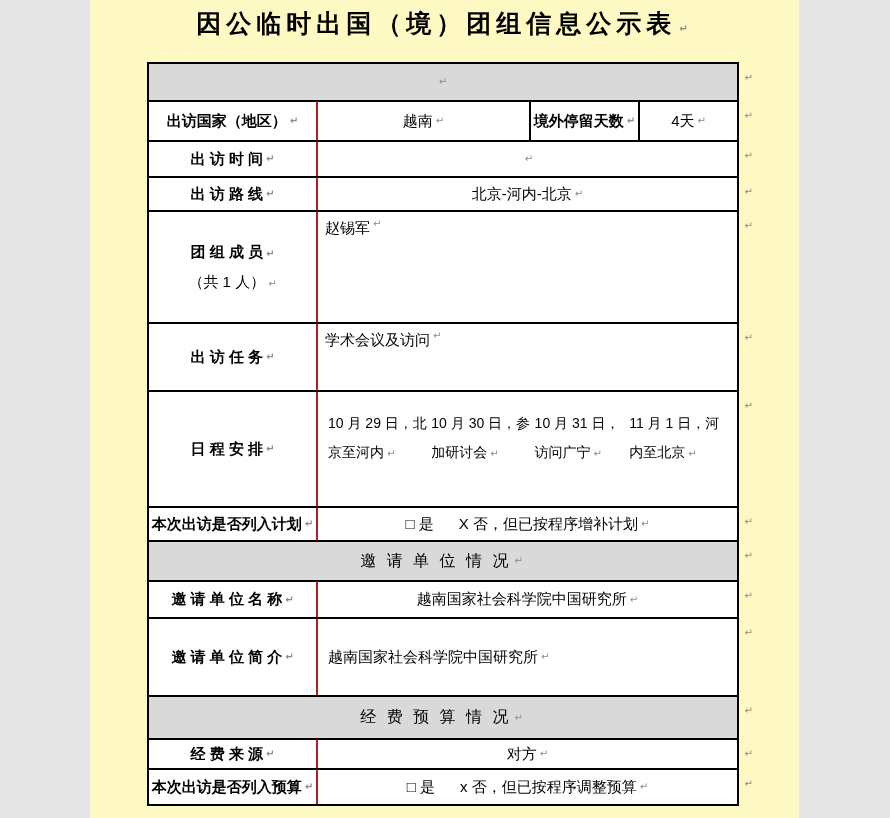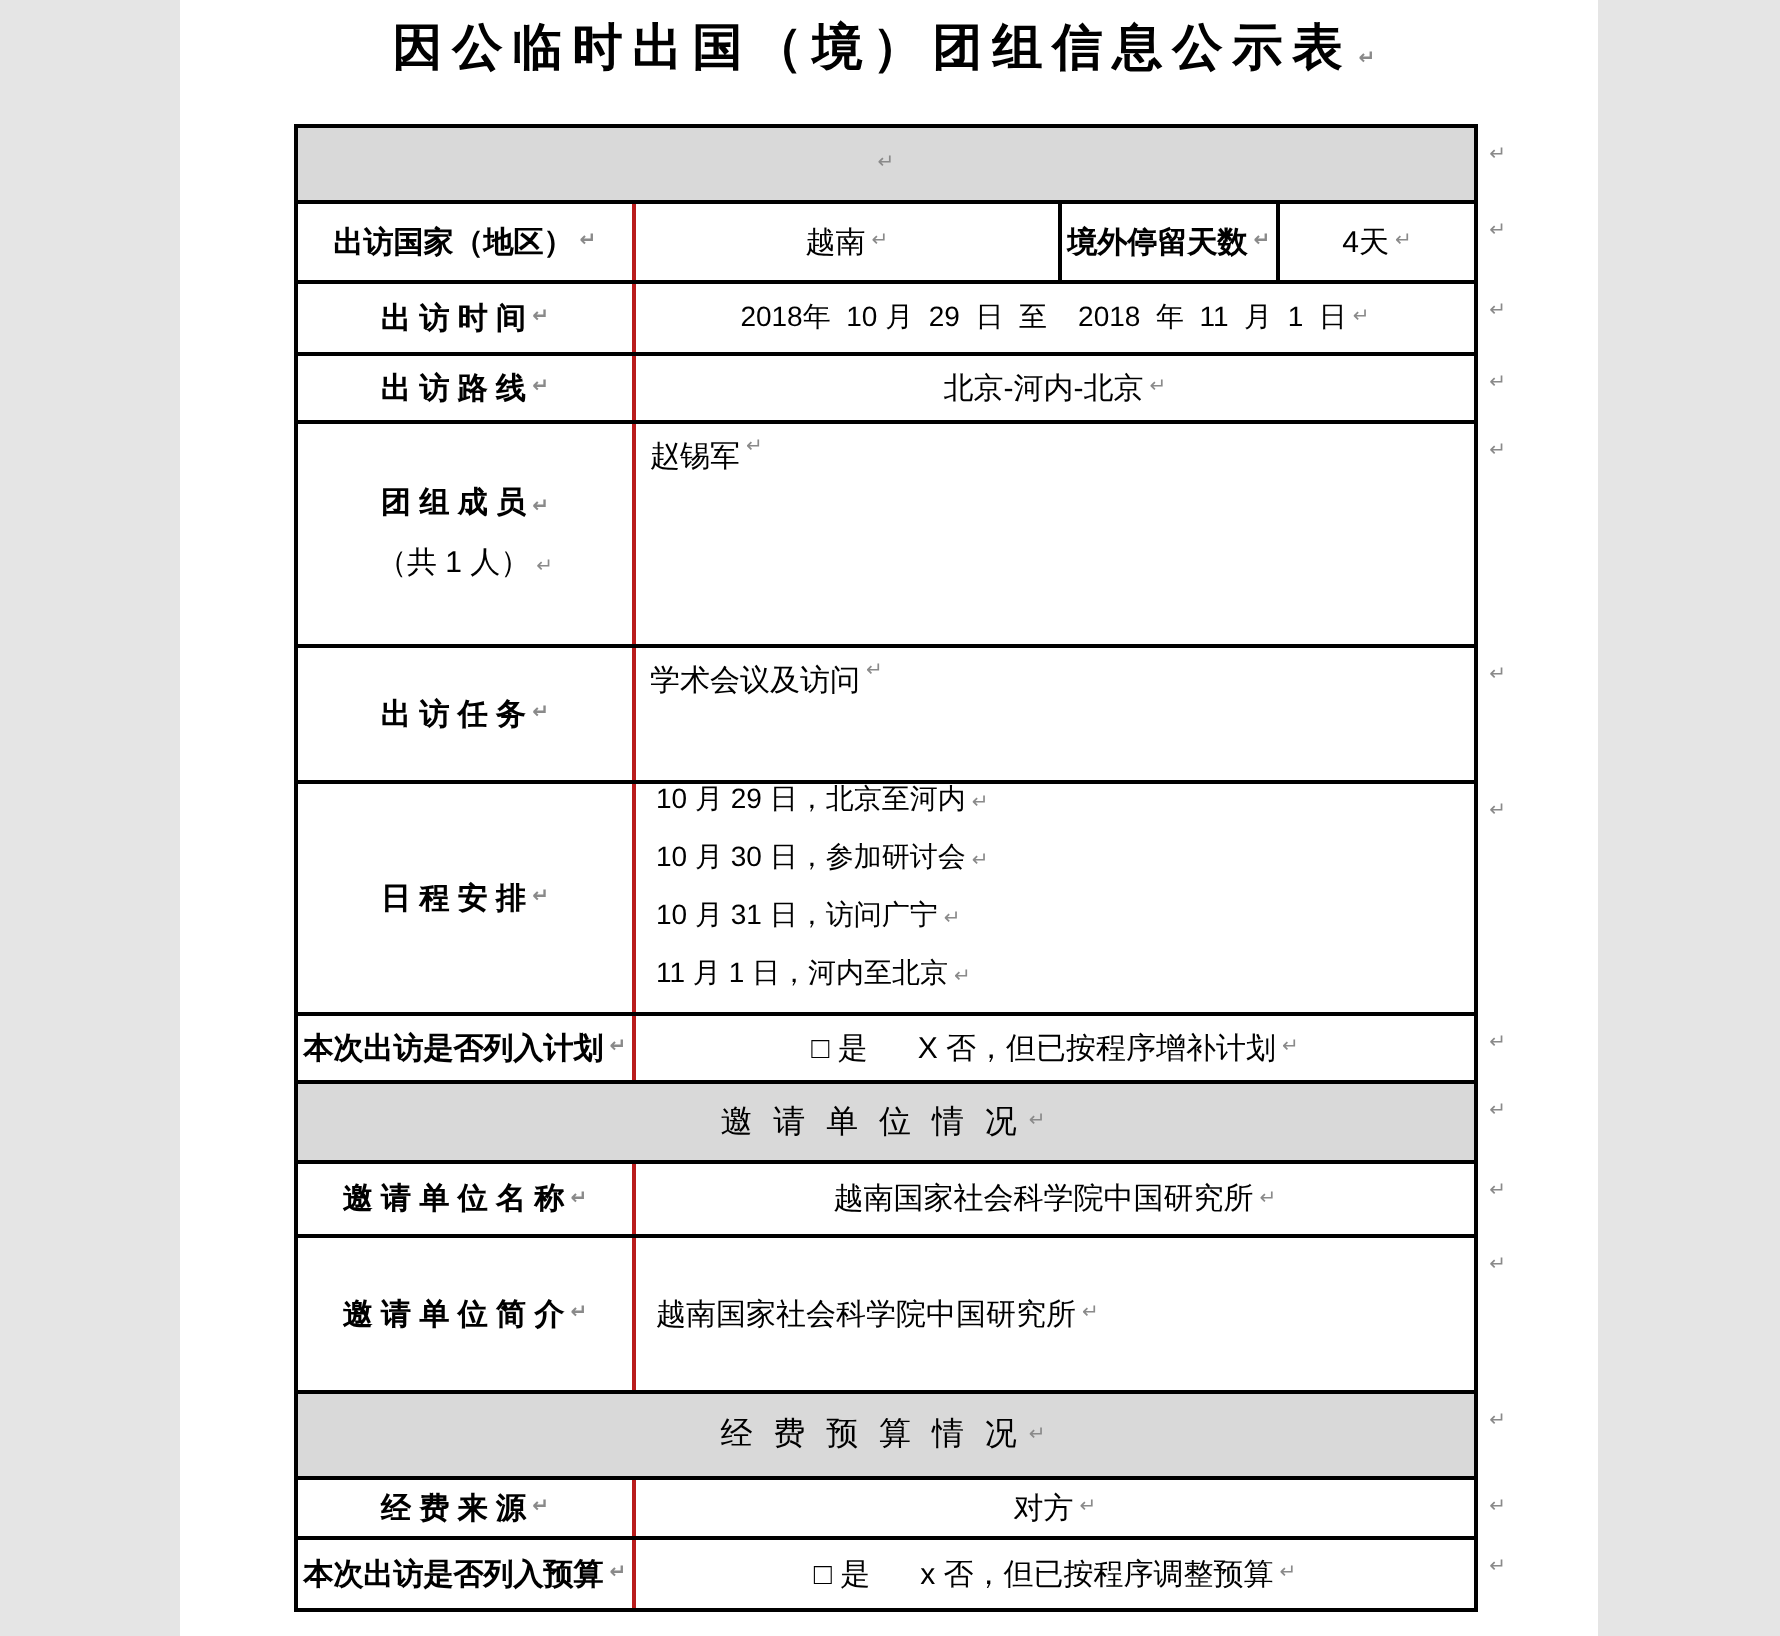--- a/index.html
+++ b/index.html
@@ -7,21 +7,21 @@
     width:890px;height:818px;
     background:#e5e5e5;
     font-family:"Liberation Sans", sans-serif;
     color:#000;
     overflow:hidden;
   }
   .screen{position:relative;width:890px;height:818px;}
   .page{
     position:absolute;left:90px;top:0;
     width:709px;height:818px;
-    background:#ffffff;
+    background:#fef9c3;
   }
   .doc-title{
     padding-top:7px;
     text-align:center;
     font-family:"Liberation Serif", serif;
     font-weight:bold;
     font-size:25px;
     letter-spacing:5px;
     white-space:nowrap;
   }
@@ -70,24 +70,23 @@
   .top-left{
     align-items:flex-start;
     justify-content:flex-start;
     padding:7px 7px;
   }
   .mid-left{
     justify-content:flex-start;
     padding:0 10px;
   }
   .sched{
-    flex-direction:column;
     align-items:flex-start;
     justify-content:flex-end;
-    padding:5px 10px;
+    padding:17px 10px;
     line-height:29px;
     font-size:14px;
   }
   .sched .line{display:block;}
   .pmark{
     color:#8a8a8a;
     font-size:10px;
     line-height:1;
     margin-left:3px;
     font-family:"DejaVu Sans", sans-serif;
@@ -135,21 +134,21 @@
             <span class="pmark">↵</span>
           </div>
         <span class="pmark rowmark">↵</span>
       </div>
 
       <div class="row" style="height:36px">
         <div class="c lbl">
             <span>出 访 时 间</span>
             <span class="pmark">↵</span>
           </div>
-        <div class="c val pre" style="font-size:14px"><span>2018年  10 月  29  日  至    2018  年  11  月  1  日</span><span class="pmark">↵</span></div>
+        <div class="c val pre" style="font-size:14px"><span class="pmark">↵</span></div>
         <span class="pmark rowmark">↵</span>
       </div>
 
       <div class="row" style="height:34px">
         <div class="c lbl">
             <span>出 访 路 线</span>
             <span class="pmark">↵</span>
           </div>
         <div class="c val">
             <span>北京-河内-北京</span>

